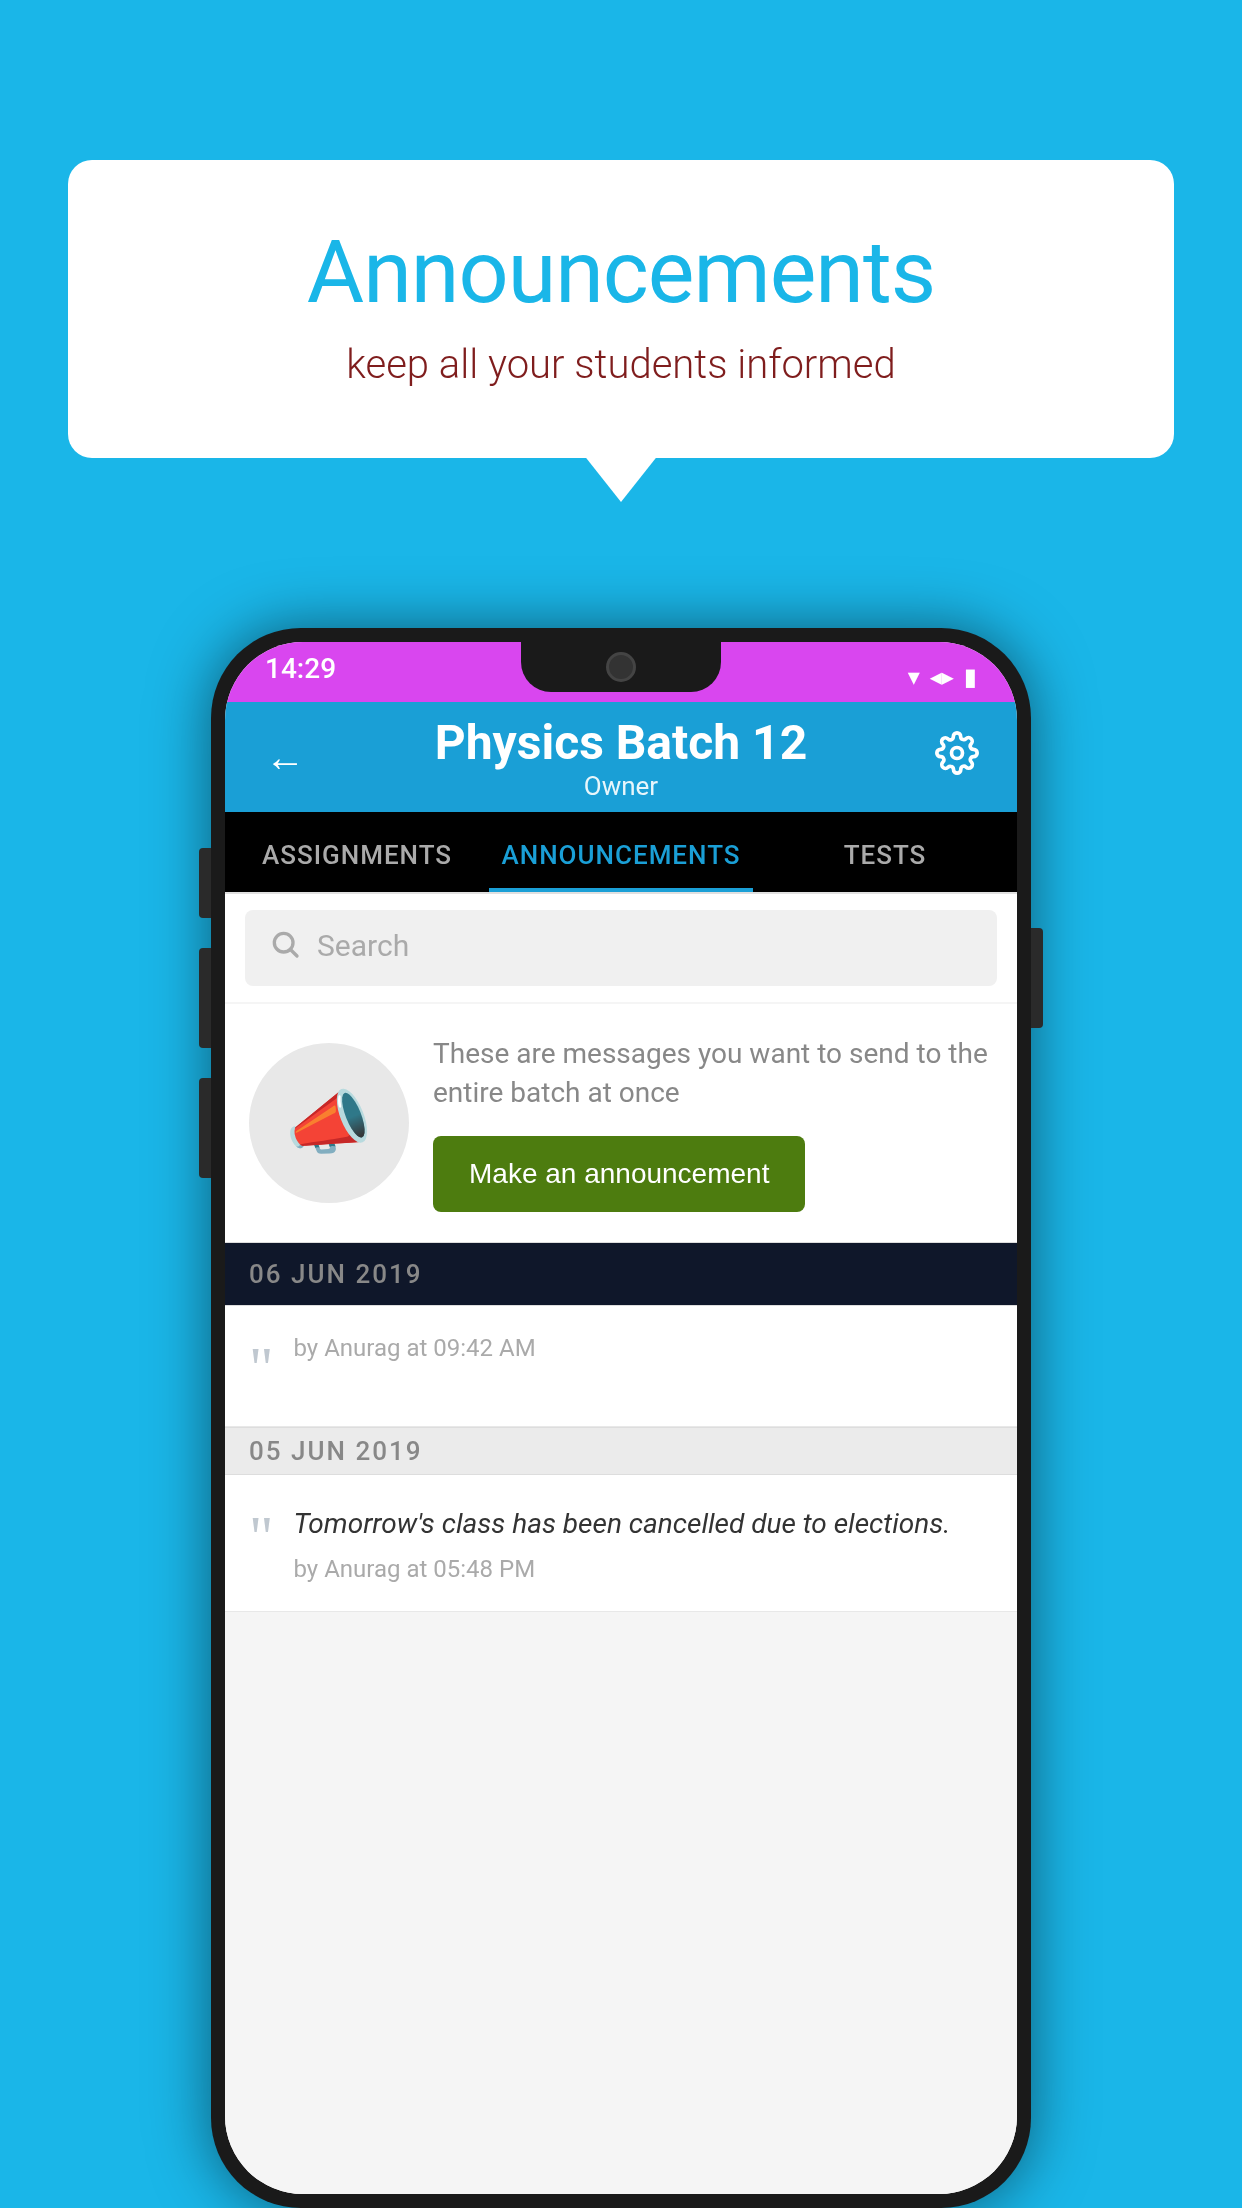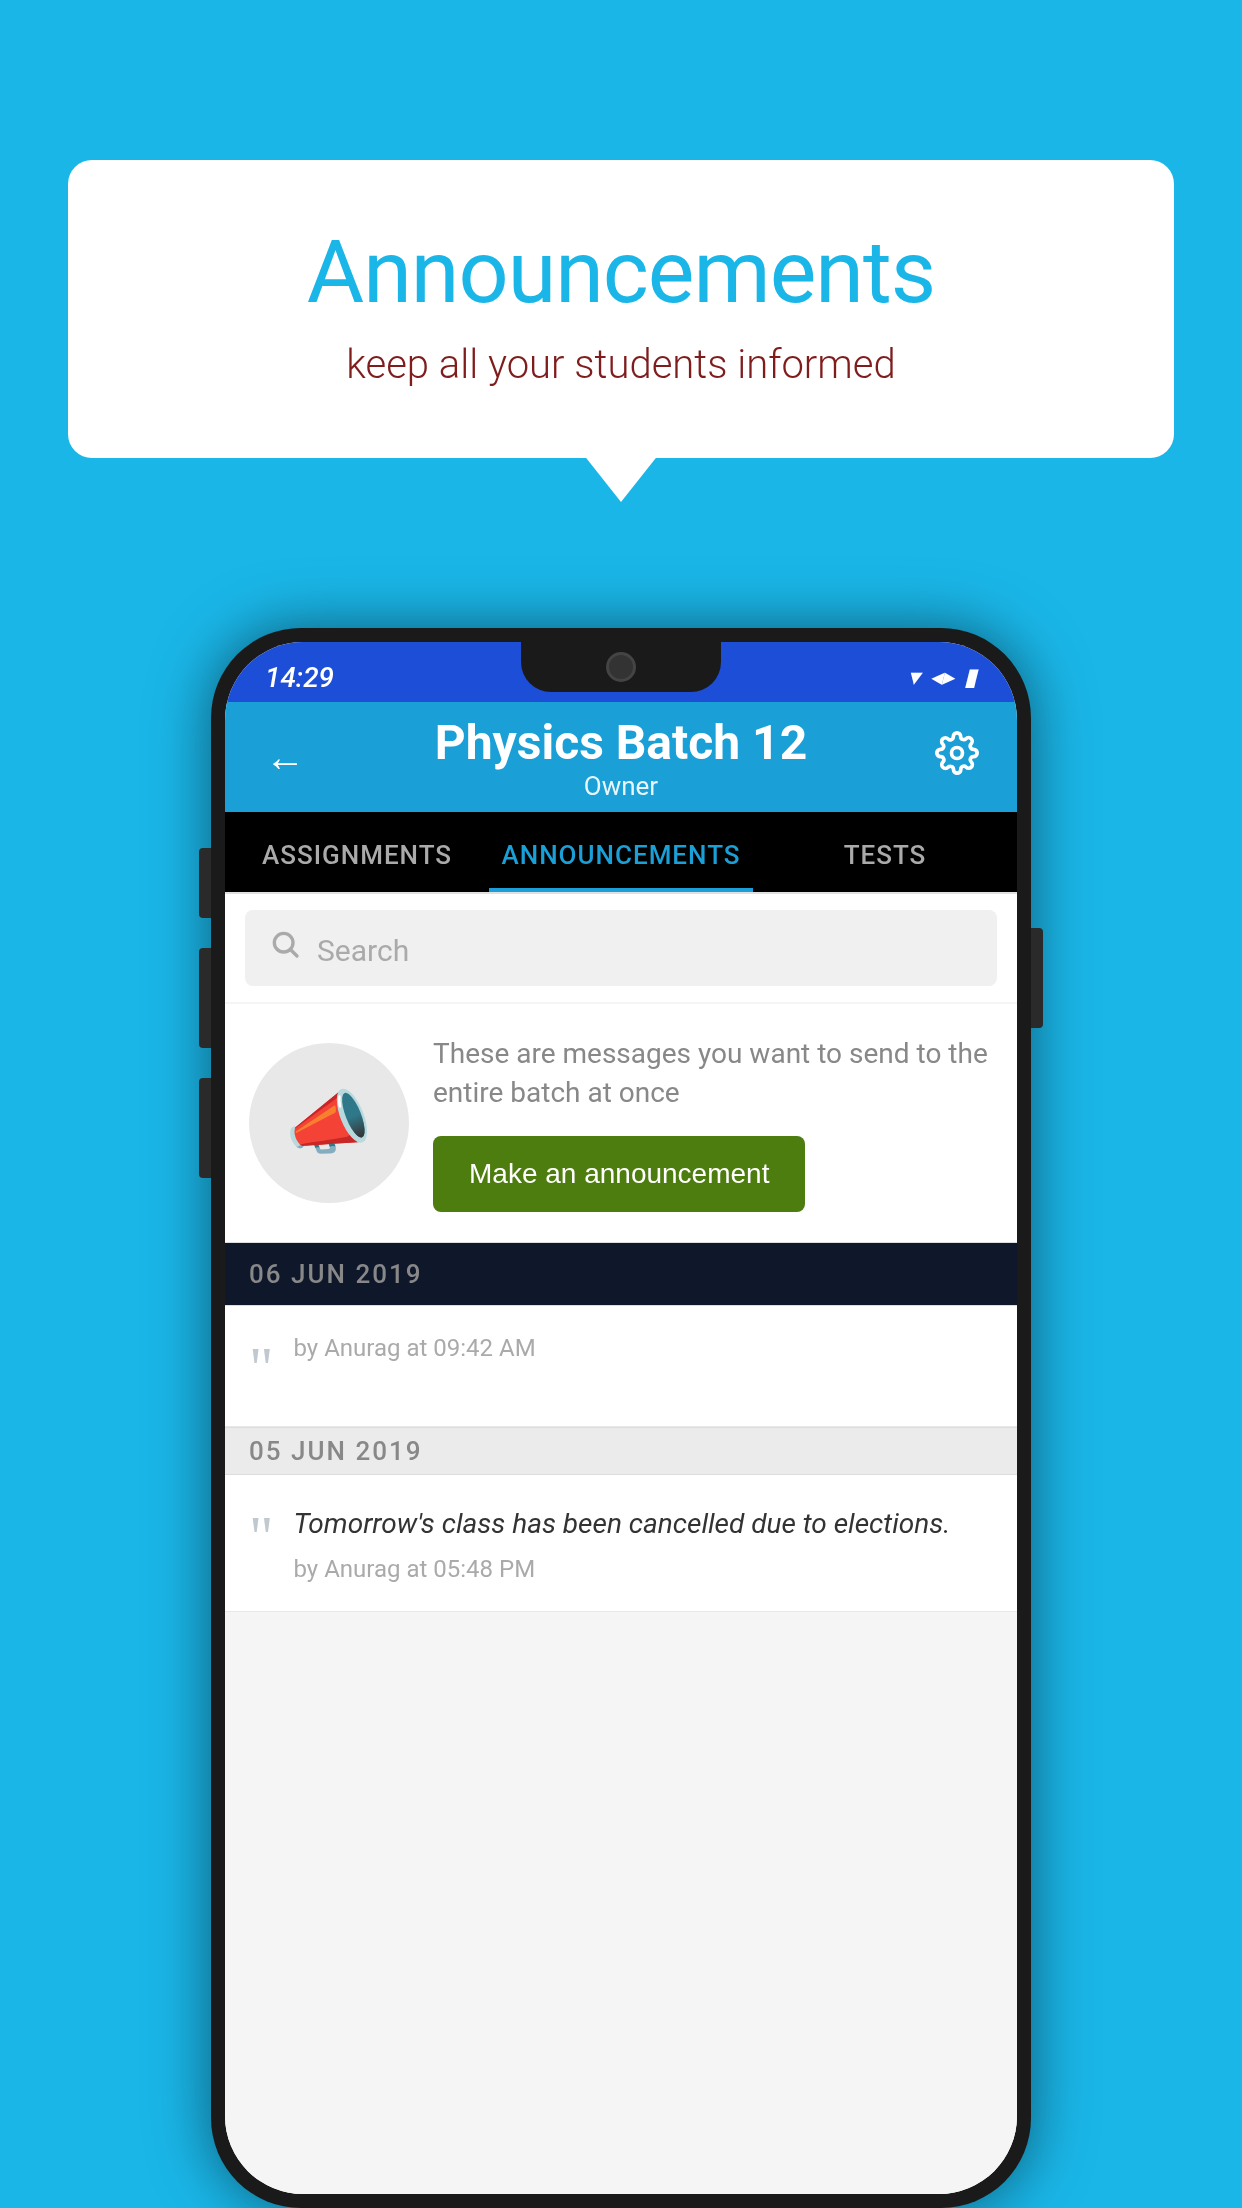--- a/index.html
+++ b/index.html
@@ -150,29 +150,27 @@
       height: 100%;
       background: white;
       border-radius: 78px;
       overflow: hidden;
       display: flex;
       flex-direction: column;
     }
 
     
     .status-bar {
-      background: #1d4ed8;
+      background: #d946ef;
       height: 60px;
       display: flex;
-      align-items: center;
       justify-content: space-between;
       padding: 0 40px;
       padding-top: 10px;
       flex-shrink: 0;
-      font-style: italic;
     }
 
     .status-time {
       color: white;
       font-size: 28px;
       font-weight: 500;
     }
 
     .status-icons {
       display: flex;
@@ -269,21 +267,21 @@
     
     .search-container {
       background: white;
       padding: 16px 20px;
     }
 
     .search-bar {
       background: #f0f0f0;
       border-radius: 8px;
       display: flex;
-      align-items: flex-end;
+      align-items: flex-start;
       padding: 18px 24px;
       gap: 16px;
     }
 
     .search-icon-wrap {
       color: #aaa;
       font-size: 32px;
     }
 
     .search-text {

